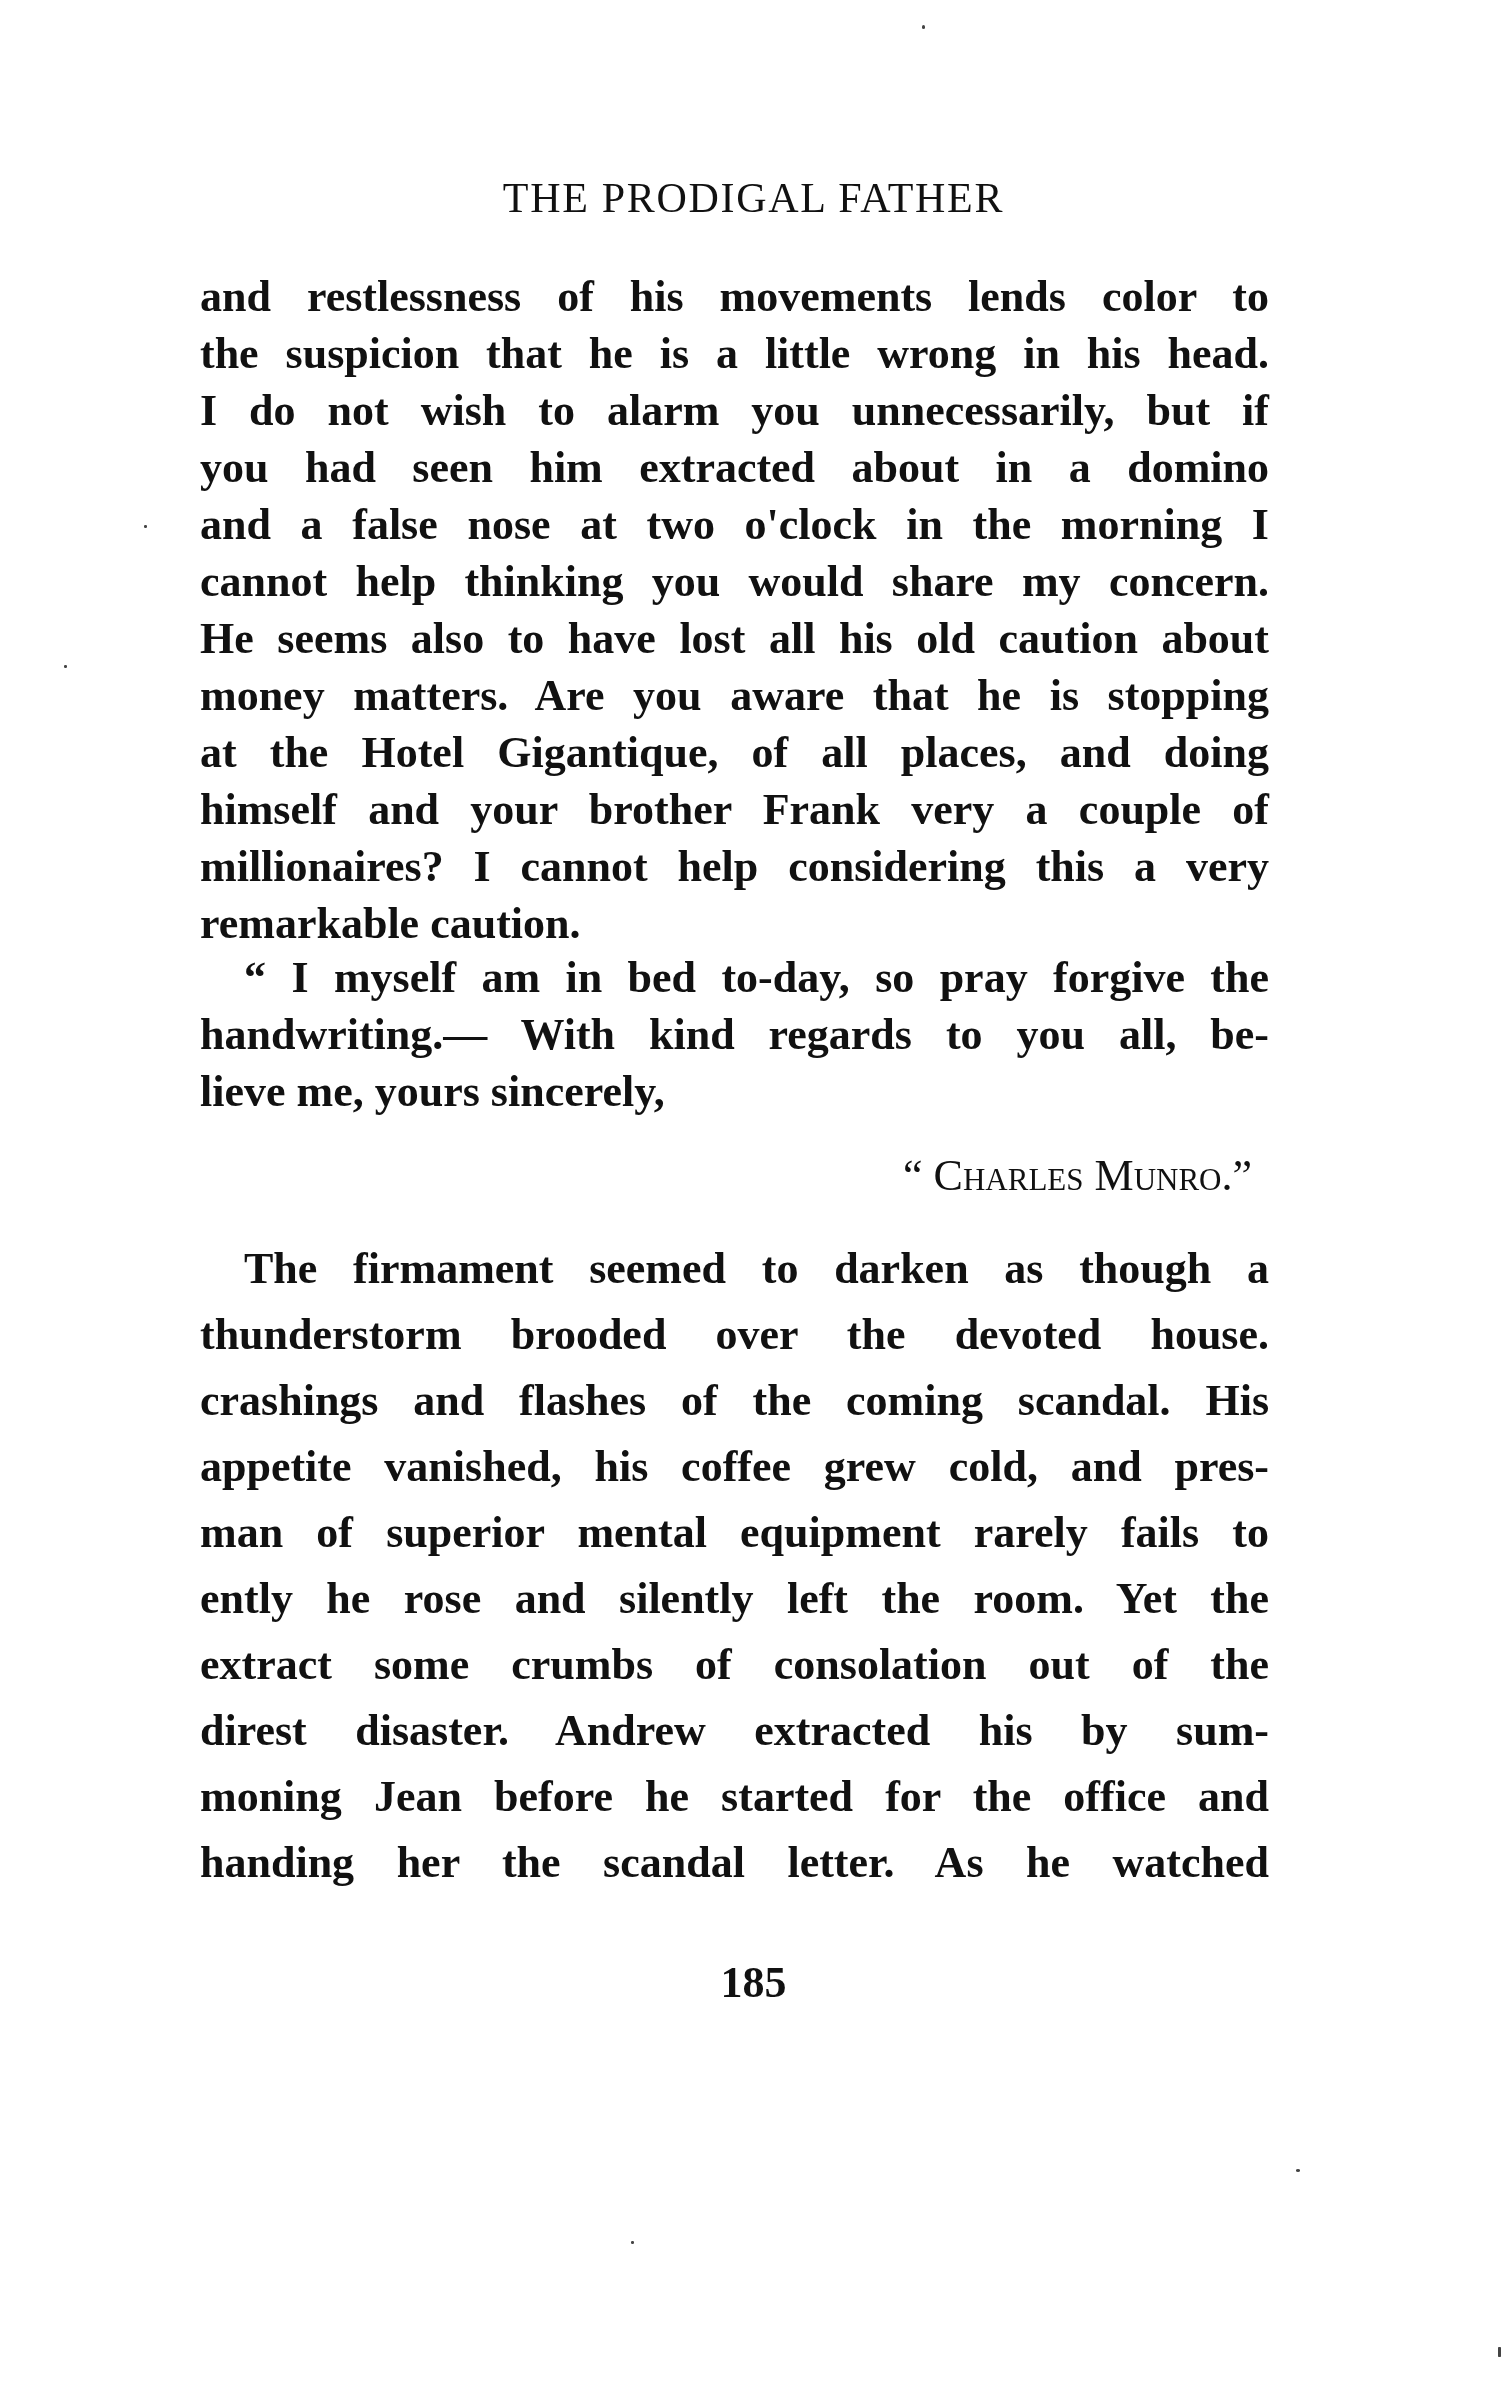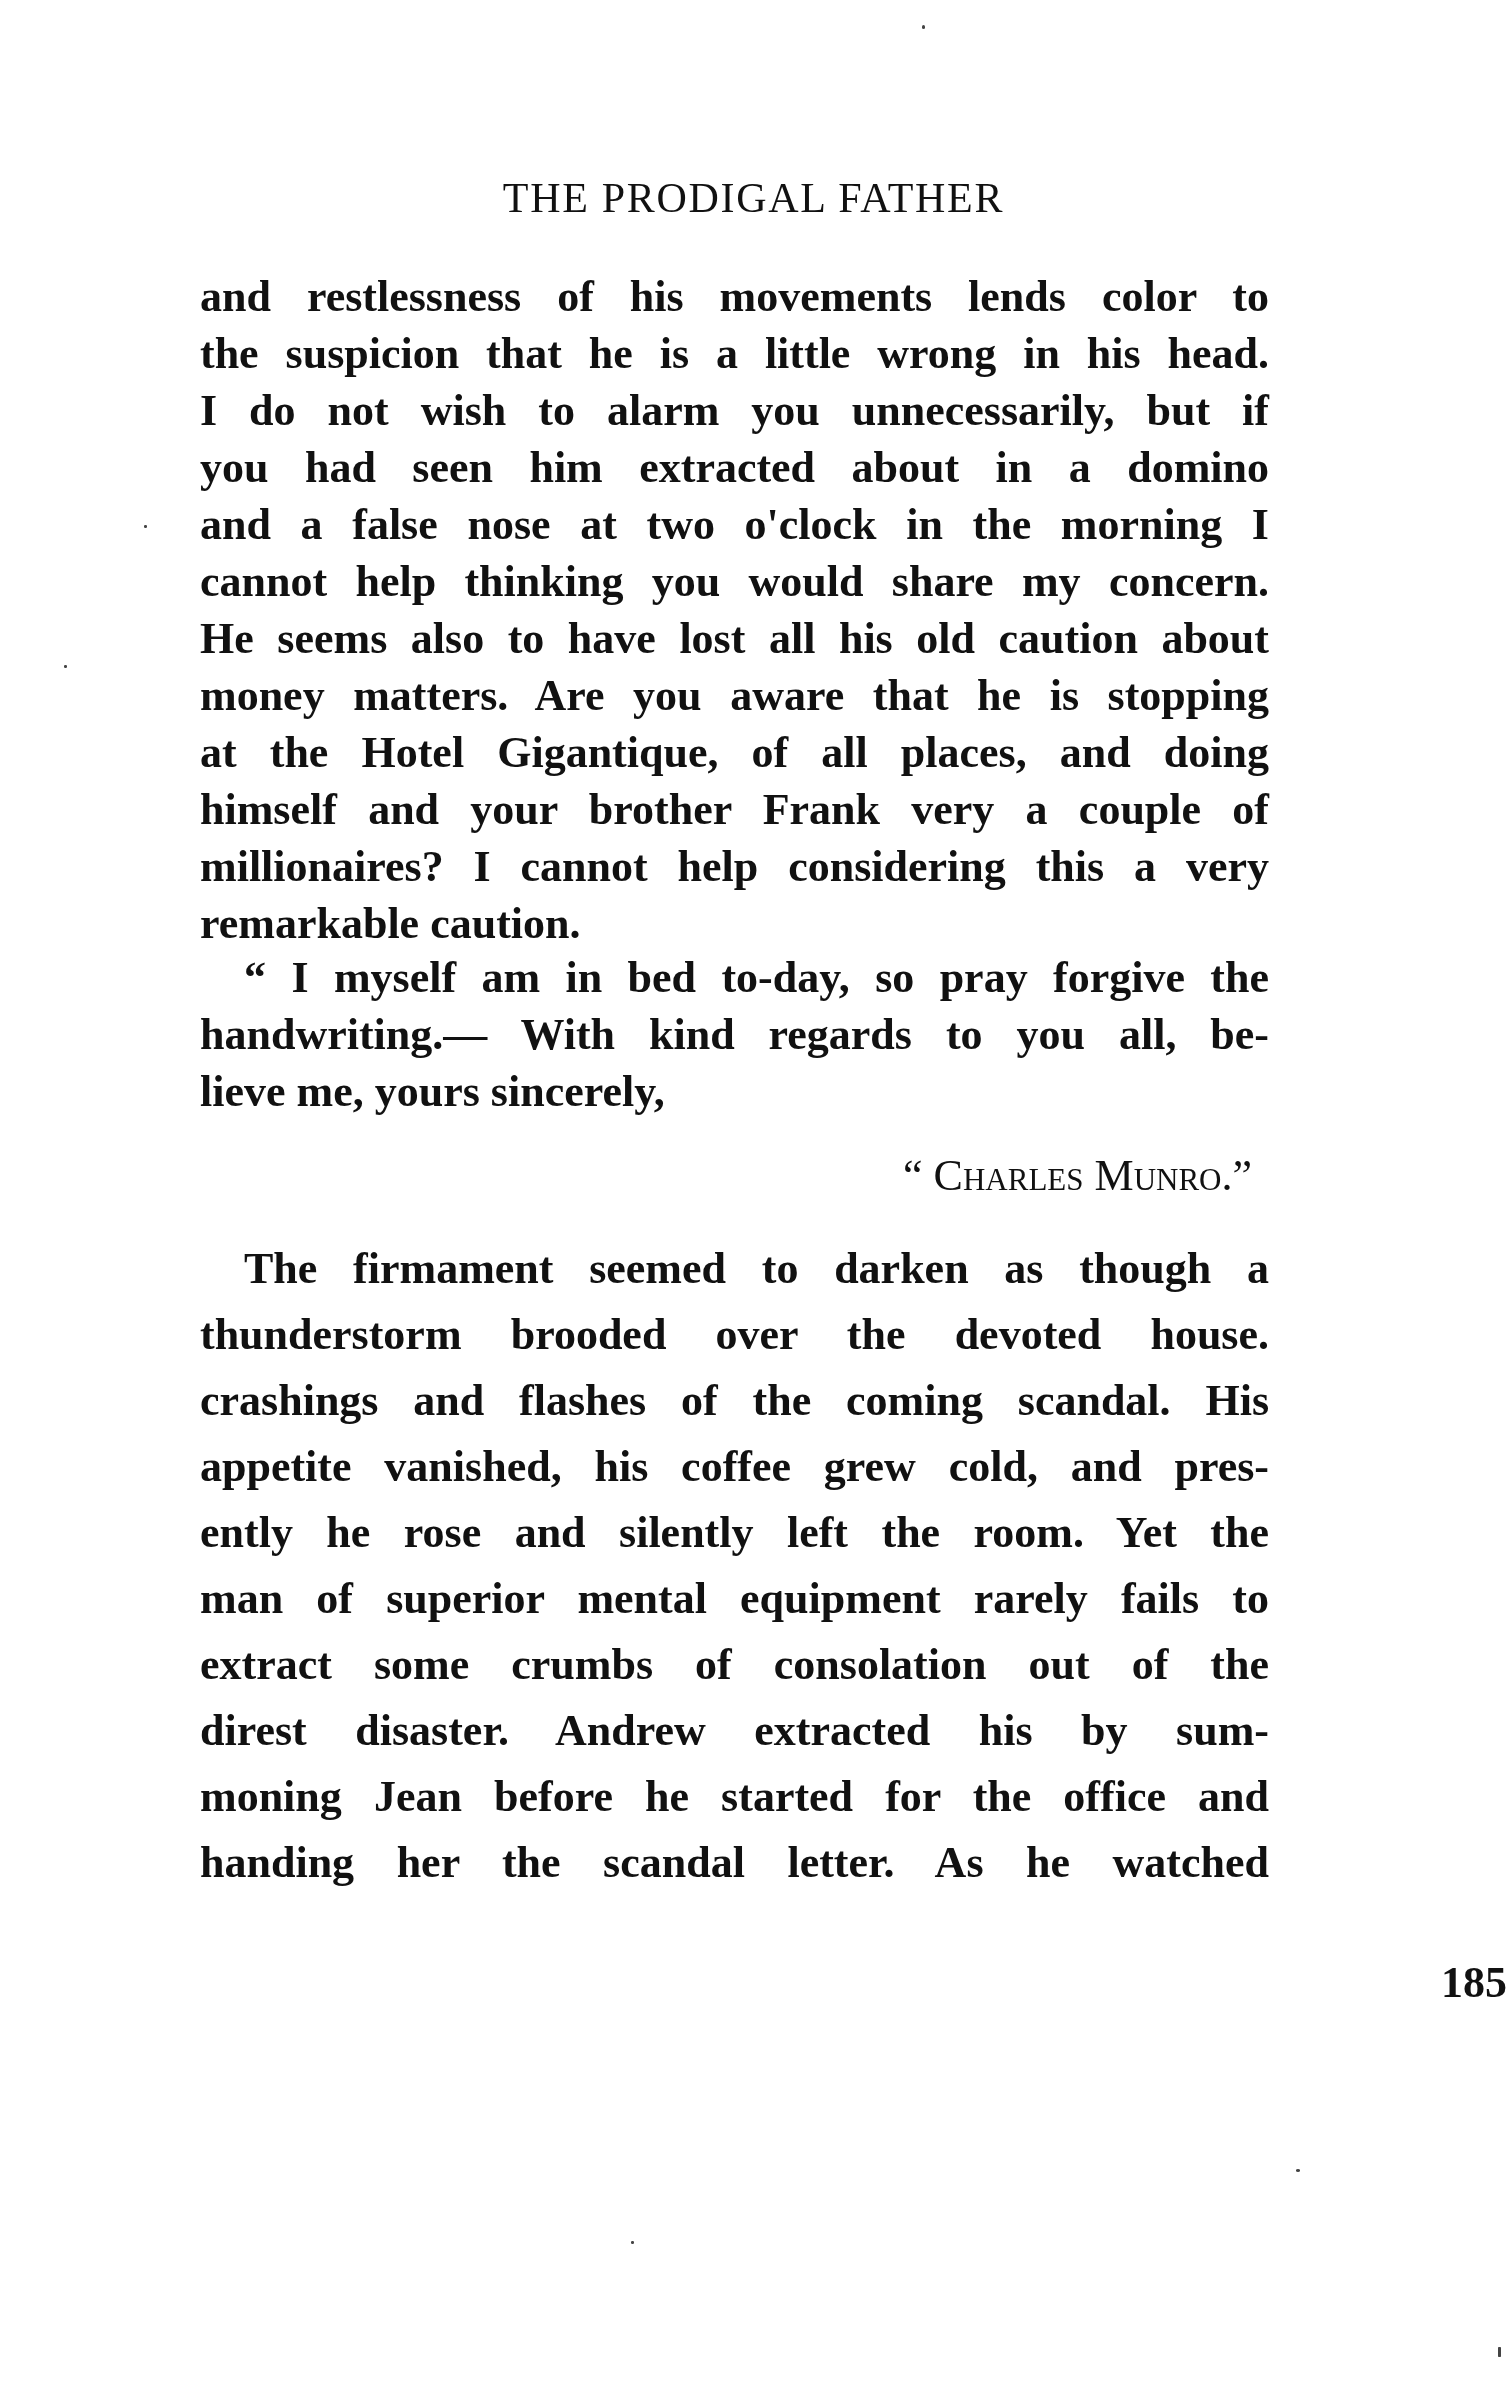--- a/index.html
+++ b/index.html
@@ -68,21 +68,21 @@
       box-sizing: border-box;
       font-size: 44px;
       line-height: 59px;
       font-variant: small-caps;
     }
     .page-number {
       position: absolute;
       top: 1953px;
       left: 0;
       width: 1507px;
-      text-align: right;
+      text-align: center;
       font-size: 44px;
       font-weight: bold;
       line-height: 59px;
     }
     .speck {
       position: absolute;
       width: 3.4px; height: 3.4px;
       border-radius: 50%;
       background: #444;
     }
@@ -115,22 +115,22 @@
     <span class="line last">lieve me, yours sincerely,</span>
   </div>
 
   <div class="signature">“ Charles Munro.”</div>
 
   <div class="block narr-block" style="top:1236px;">
     <span class="line indent">The firmament seemed to darken as though a</span>
     <span class="line">thunderstorm brooded over the devoted house.</span>
     <span class="line">crashings and flashes of the coming scandal.  His</span>
     <span class="line">appetite vanished, his coffee grew cold, and pres-</span>
+    <span class="line">man of superior mental equipment rarely fails to</span>
     <span class="line">ently he rose and silently left the room.  Yet the</span>
-    <span class="line">man of superior mental equipment rarely fails to</span>
     <span class="line">extract some crumbs of consolation out of the</span>
     <span class="line">direst disaster.  Andrew extracted his by sum-</span>
     <span class="line">moning Jean before he started for the office and</span>
     <span class="line">handing her the scandal letter.  As he watched</span>
   </div>
 
   <div class="page-number">185</div>
 
   <span class="speck" style="left:922px; top:25.4px;"></span>
   <span class="speck" style="left:144px; top:525px; width:2.5px; height:2.5px;"></span>

